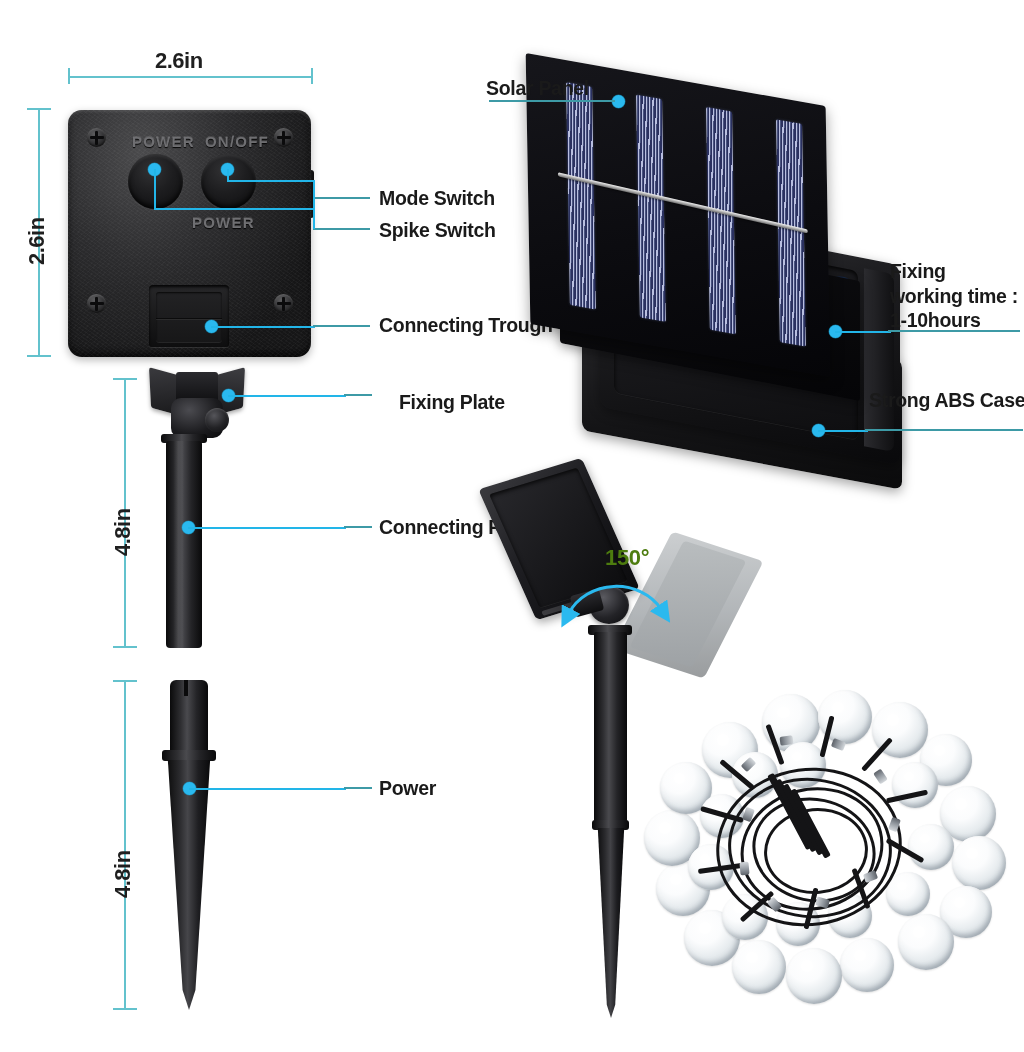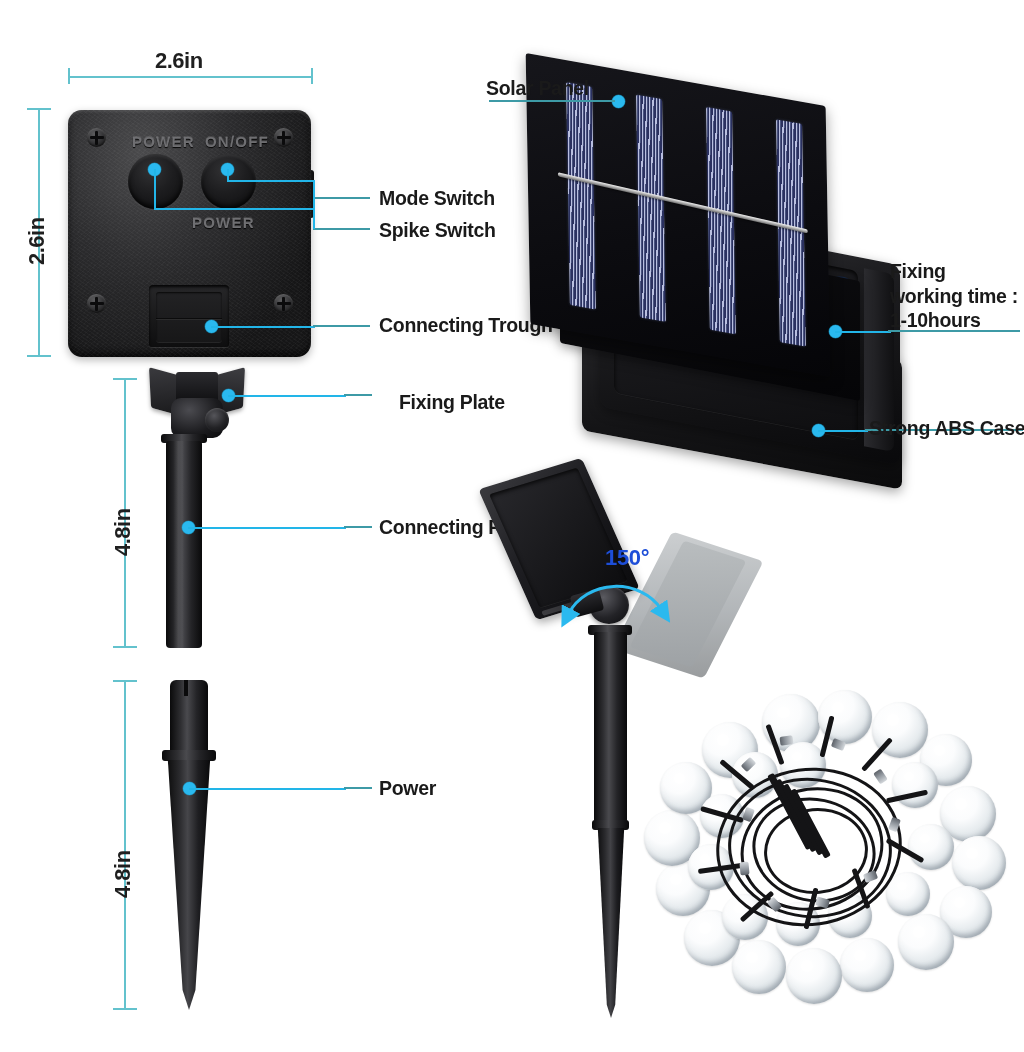--- a/index.html
+++ b/index.html
@@ -90,21 +90,21 @@
   .dim-text.vertical {
     transform: rotate(-90deg);
     transform-origin: 0 0;
   }
 
   
   .angle-text {
     position: absolute;
     font-size: 22px;
     font-weight: 700;
-    color: #1d4ed8;
+    color: #4d7c0f;
     letter-spacing: -0.3px;
   }
 
   
   .art { position: absolute; }
 
   
   .panel-body {
     position: absolute;
     border-radius: 14px;
@@ -369,21 +369,21 @@
   <div class="leader" style="left:888px; top:330px; width:132px;"></div>
   <div class="callout multiline" style="left:890px; top:259px; width:132px;">
     <div>Fixing</div>
     <div>working time :</div>
     <div>1-10hours</div>
   </div>
 
   <div class="dot" style="left:812px; top:424px;"></div>
   <div class="conn h" style="left:818px; top:430px; width:50px;"></div>
   <div class="leader" style="left:865px; top:429px; width:158px;"></div>
-  <div class="callout" style="left:869px; top:416px;">Strong ABS Case</div>
+  <div class="callout" style="left:869px; top:388px;">Strong ABS Case</div>
 
   <div class="dim-line-v" style="left:124px; top:378px; height:270px;"></div>
   <div class="dim-cap-h" style="left:113px; top:378px;"></div>
   <div class="dim-cap-h" style="left:113px; top:646px;"></div>
   <div class="dim-text vertical" style="left:110px; top:556px;">4.8in</div>
 
   <div class="art">
 
     <div style="position:absolute; left:150px; top:374px; width:48px; height:40px;
          background:linear-gradient(160deg,#3a3a3e,#151517);

